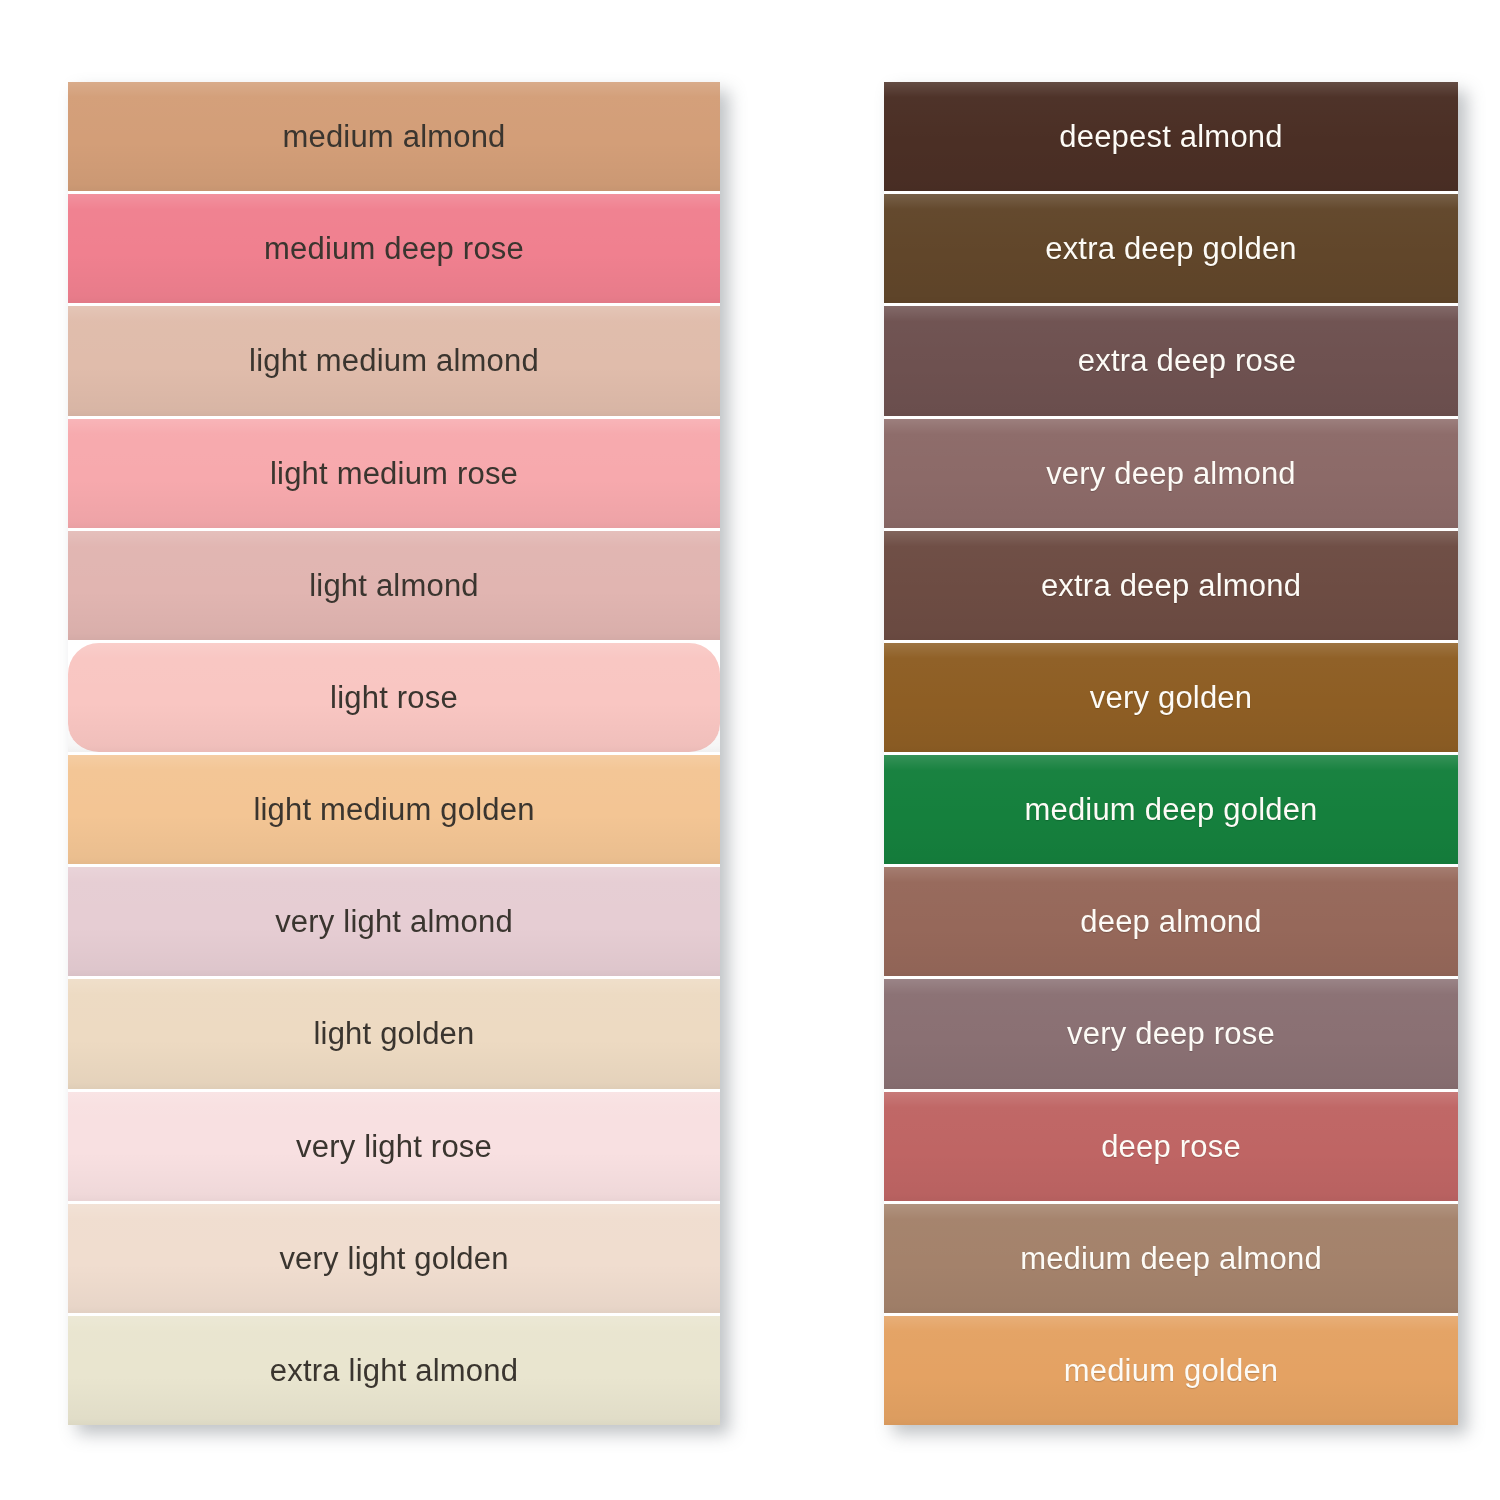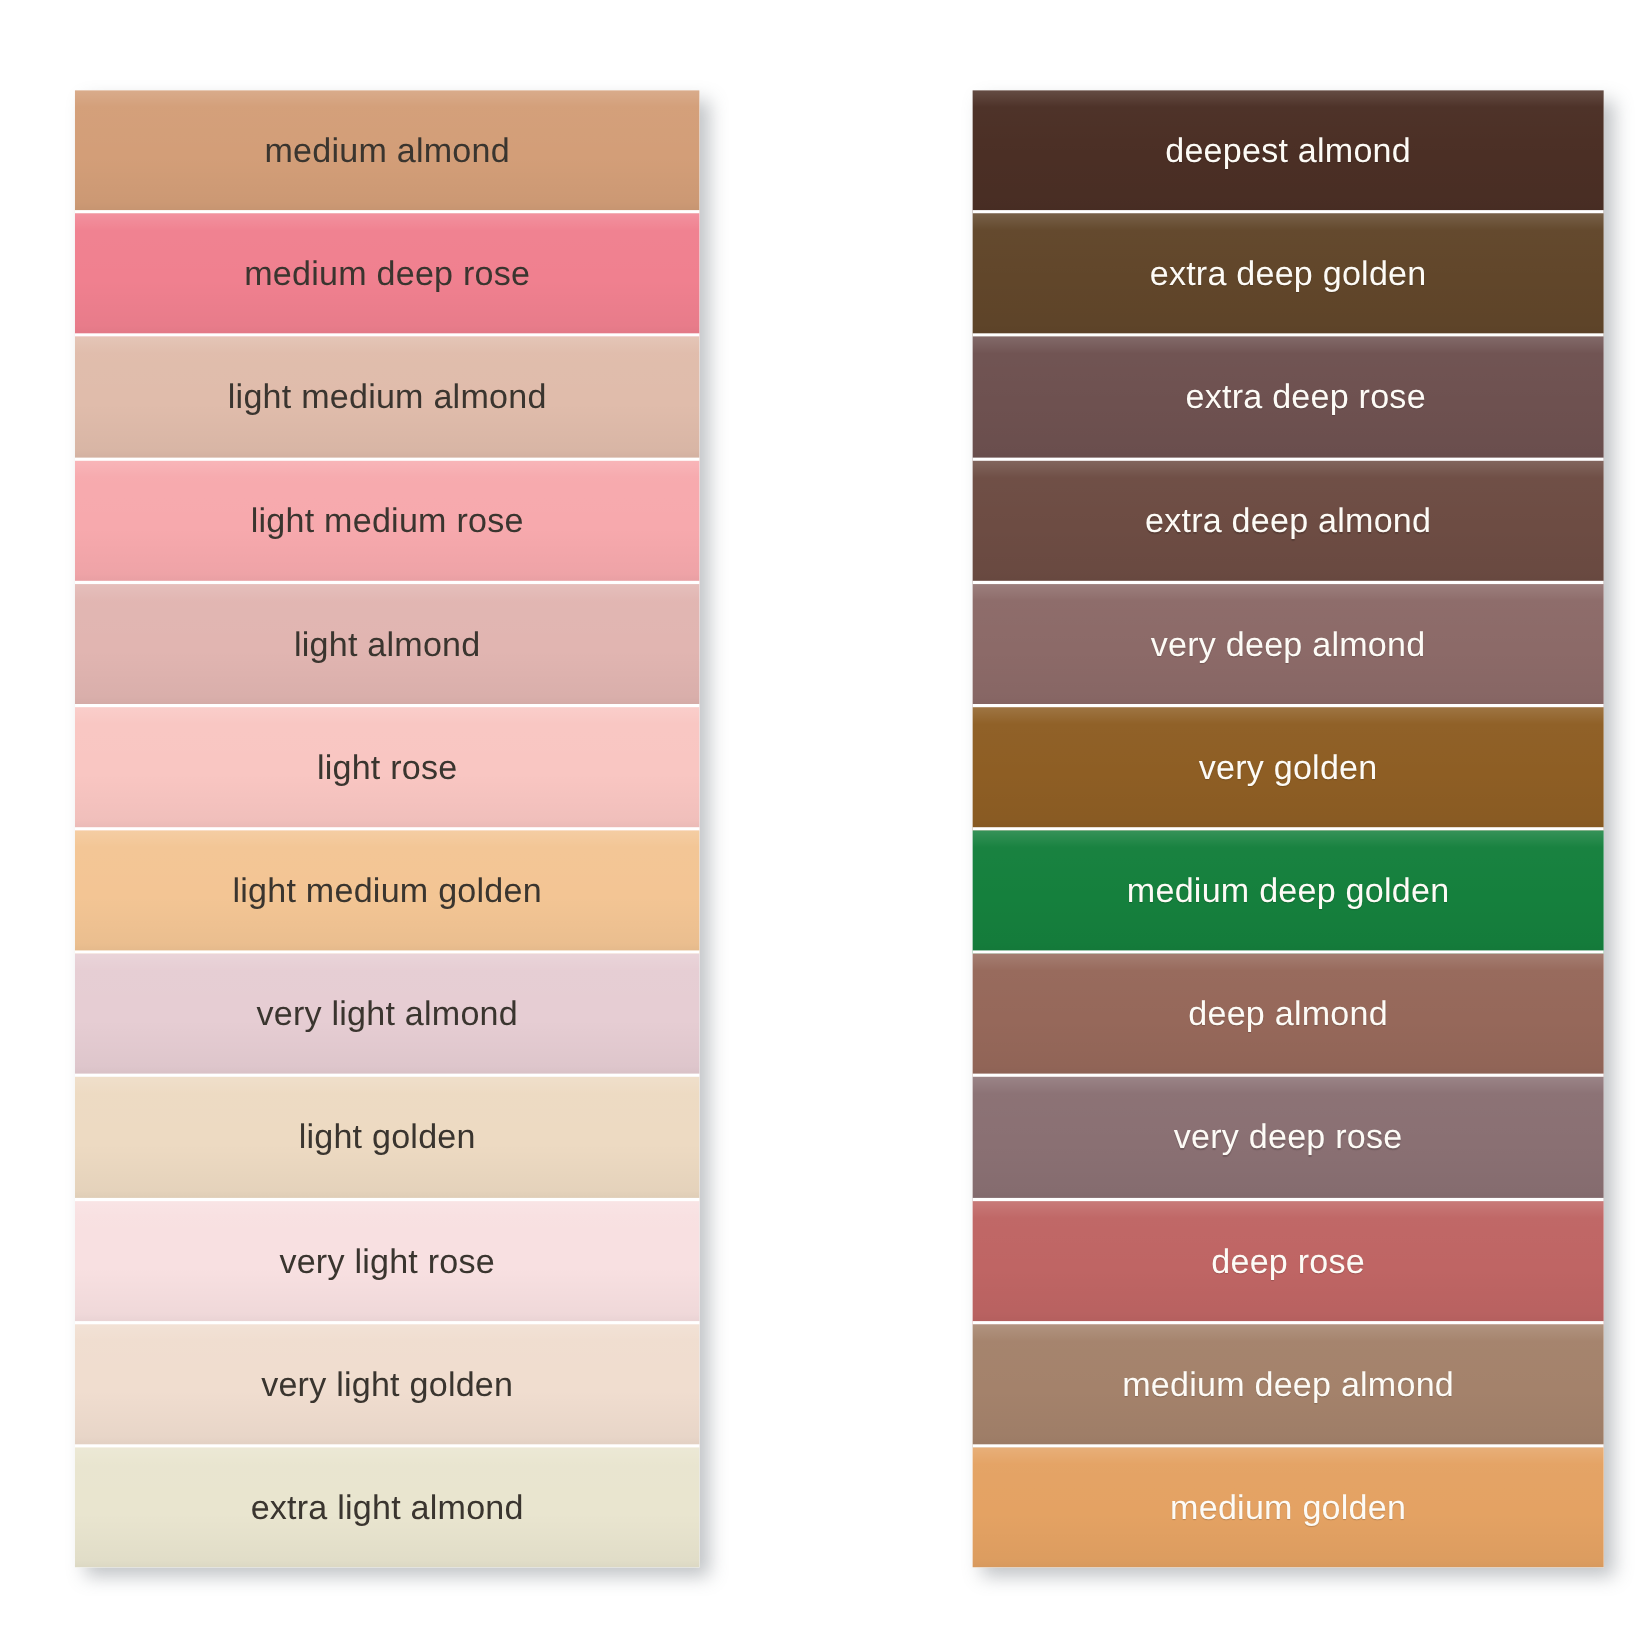--- a/index.html
+++ b/index.html
@@ -25,21 +25,21 @@
     position: absolute;
     top: 82px;
     height: 1343px;
     display: flex;
     flex-direction: column;
     box-shadow: 9px 9px 16px rgba(90, 96, 106, 0.38);
     background: #ffffff;
     overflow: hidden;
   }
 
-  #panel-left  { left: 68px;  width: 568px; }
+  #panel-left  { left: 68px;  width: 652px; }
   #panel-right { left: 884px; width: 574px; }
 
   .swatch {
     position: relative;
     flex: 1 1 0;
     display: flex;
     align-items: center;
     justify-content: center;
     border-bottom: 3px solid #ffffff;
     box-sizing: border-box;
@@ -94,21 +94,21 @@
       </div>
       <div class="swatch" style="background: rgb(224, 188, 171);">
         <span class="swatch-label">light medium almond</span>
       </div>
       <div class="swatch" style="background: rgb(247, 169, 173);">
         <span class="swatch-label">light medium rose</span>
       </div>
       <div class="swatch" style="background: rgb(225, 181, 177);">
         <span class="swatch-label">light almond</span>
       </div>
-      <div class="swatch" style="background: rgb(249, 198, 194);">
+      <div class="swatch" style="background: rgb(249, 198, 194); border-radius: 31px;">
         <span class="swatch-label">light rose</span>
       </div>
       <div class="swatch" style="background: rgb(243, 197, 148);">
         <span class="swatch-label">light medium golden</span>
       </div>
       <div class="swatch" style="background: rgb(230, 205, 211);">
         <span class="swatch-label">very light almond</span>
       </div>
       <div class="swatch" style="background: rgb(237, 218, 194);">
         <span class="swatch-label">light golden</span>
@@ -127,25 +127,25 @@
   <div class="palette-panel" id="panel-right">
       <div class="swatch" style="background: rgb(75, 47, 37);">
         <span class="swatch-label">deepest almond</span>
       </div>
       <div class="swatch" style="background: rgb(97, 70, 42);">
         <span class="swatch-label">extra deep golden</span>
       </div>
       <div class="swatch" style="background: rgb(110, 81, 80); padding-left: 32px;">
         <span class="swatch-label">extra deep rose</span>
       </div>
+      <div class="swatch" style="background: rgb(140, 106, 104);">
+        <span class="swatch-label">very deep almond</span>
+      </div>
       <div class="swatch" style="background: rgb(109, 76, 67);">
         <span class="swatch-label">extra deep almond</span>
-      </div>
-      <div class="swatch" style="background: rgb(140, 106, 104);">
-        <span class="swatch-label">very deep almond</span>
       </div>
       <div class="swatch" style="background: rgb(142, 94, 36);">
         <span class="swatch-label">very golden</span>
       </div>
       <div class="swatch" style="background: #15803d;">
         <span class="swatch-label">medium deep golden</span>
       </div>
       <div class="swatch" style="background: rgb(150, 104, 90);">
         <span class="swatch-label">deep almond</span>
       </div>

